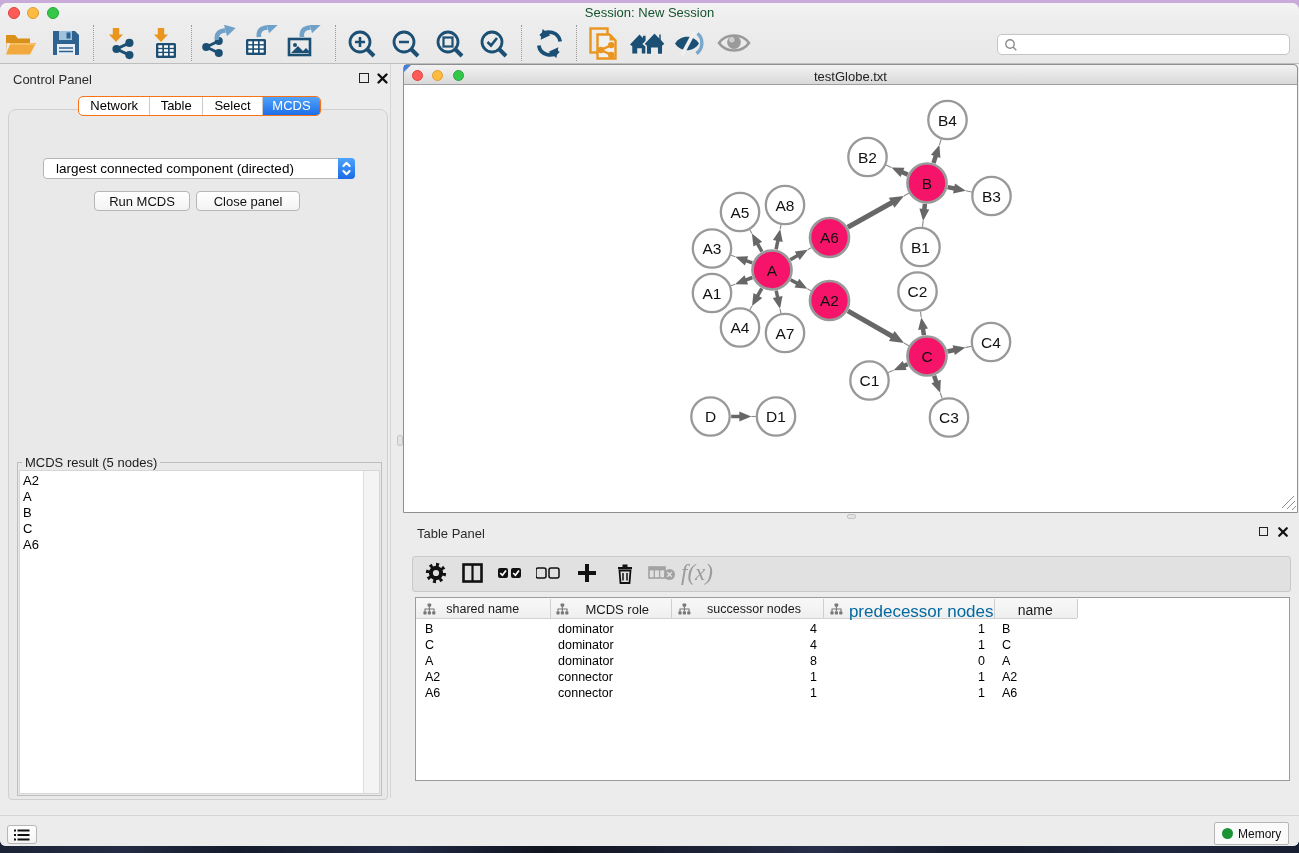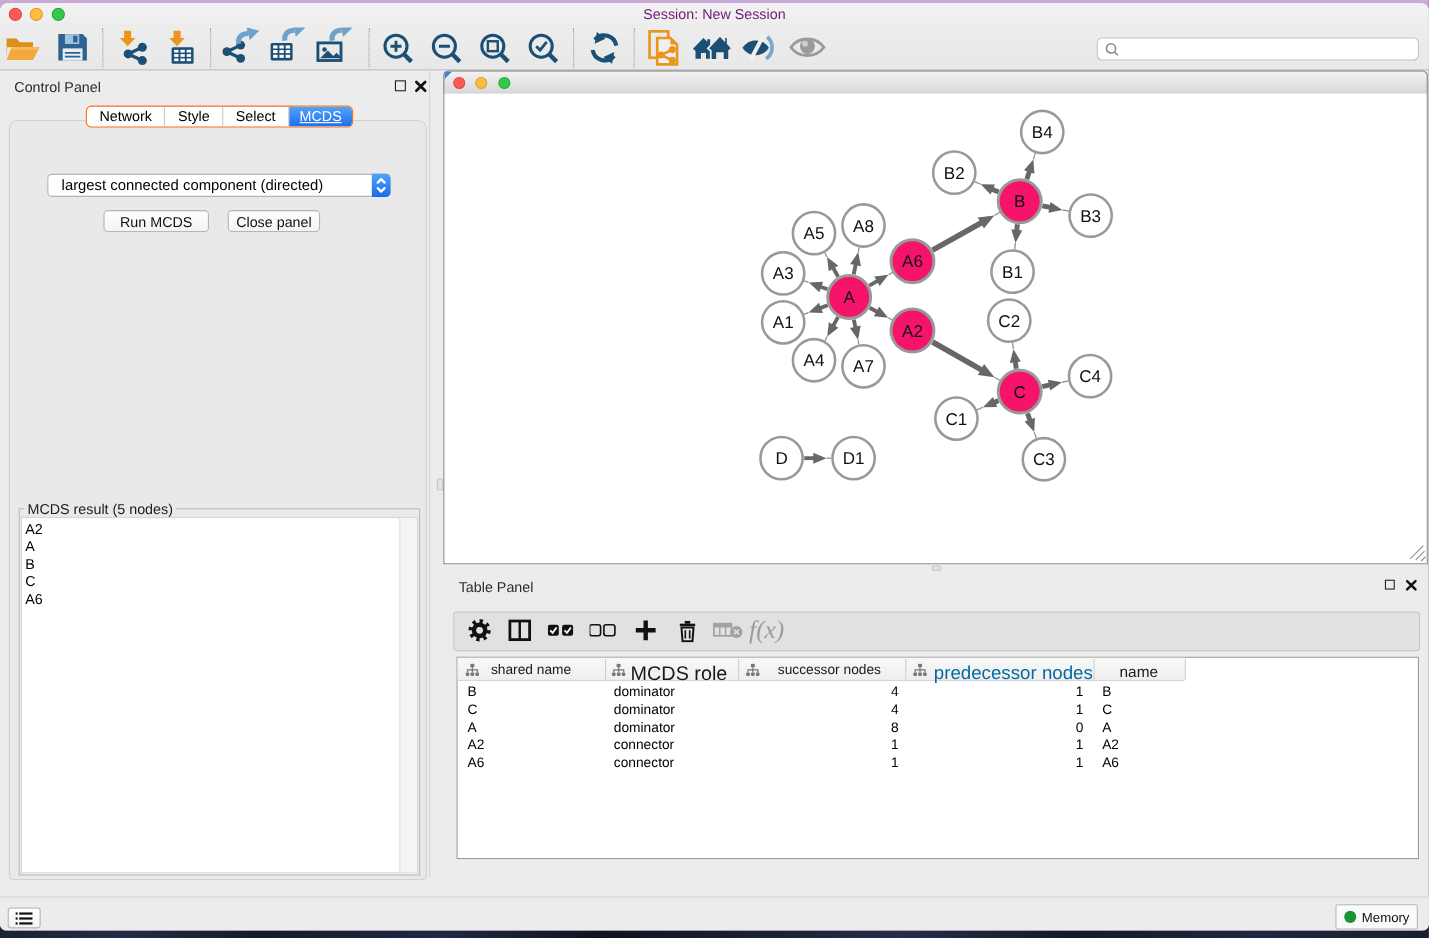--- a/index.html
+++ b/index.html
@@ -5,33 +5,33 @@
   font-family:"Liberation Sans", sans-serif;
   background:linear-gradient(90deg,#1b2336 0,#232c44 9%,#141b2c 18%,#202944 31%,#10141f 42%,#1d2337 55%,#262e49 63%,#131a2b 75%,#1f2740 88%,#171e31 100%); }
 .purp { position:absolute; left:0; top:0; width:1299px; height:10px;
   background:linear-gradient(180deg,#c9acd9,#c2a4d3); }
 .app { position:absolute; left:0; top:3px; width:1299px; height:843px; background:#ececec;
   border-radius:7px 7px 6px 6px; overflow:hidden; }
 .content { position:absolute; left:0; top:-3px; width:1299px; height:853px; }
 .seg { position:absolute; display:flex; background:#fff; border:1px solid #f97316; border-radius:5px; overflow:hidden; }
 .seg div { font-size:13px; color:#000; text-align:center; line-height:18px; border-right:1px solid #c9c9c9; }
 .seg div:last-child { border-right:none; }
-.seg .sel { background:linear-gradient(180deg,#51a3fb,#1d6ee8); color:#fff;text-decoration:underline; }
+.seg .sel { background:linear-gradient(180deg,#51a3fb,#1d6ee8); color:#fff; }
 .btn { position:absolute; background:linear-gradient(180deg,#ffffff,#f3f3f3); border:1px solid #b6b6b6;
   border-radius:4px; font-size:13px; color:#111; text-align:center; }
 </style></head><body>
 <div class="purp"></div>
 <div class="app">
     <div class="content">
 
 <div style="position:absolute;left:0;top:0;width:1299px;height:64px;background:linear-gradient(180deg,#f4f4f4 0%,#ededed 35%,#e8e8e8 100%);border-bottom:1px solid #bdbdbd"></div>
 <div style="position:absolute;left:8px;top:7px;width:12px;height:12px;border-radius:50%;background:#fc5b57;border:1px solid #dd4340"></div>
 <div style="position:absolute;left:27px;top:7px;width:12px;height:12px;border-radius:50%;background:#fdbc40;border:1px solid #dd9d33"></div>
 <div style="position:absolute;left:47px;top:7px;width:12px;height:12px;border-radius:50%;background:#34c84a;border:1px solid #27a838"></div>
-<div style="position:absolute;left:0;top:5px;width:1299px;text-align:center;font-size:13px;color:#701a75">Session: New Session</div>
+<div style="position:absolute;left:0;top:5px;width:1299px;text-align:center;font-size:13px;color:#14532d">Session: New Session</div>
 <div style="position:absolute;left:93px;top:25px;height:36px;border-left:1px dotted #9a9a9a"></div>
       <div style="position:absolute;left:191px;top:25px;height:36px;border-left:1px dotted #9a9a9a"></div>
       <div style="position:absolute;left:335px;top:25px;height:36px;border-left:1px dotted #9a9a9a"></div>
       <div style="position:absolute;left:521px;top:25px;height:36px;border-left:1px dotted #9a9a9a"></div>
       <div style="position:absolute;left:576px;top:25px;height:36px;border-left:1px dotted #9a9a9a"></div>
 <svg style="position:absolute;left:4px;top:29px" width="34" height="28" viewBox="0 0 34 28">
         <path d="M2 25 L2 6 L11 6 L14 9.5 L26 9.5 L26 14 L2.5 14 Z" fill="#d9911c"></path>
         <path d="M6.5 14 L32 14 L26 25.5 L2 25.5 Z" fill="#f2a93e"></path>
         <path d="M6.5 14 L32 14 L31 16 L6 16 Z" fill="#f7bd63"></path>
       </svg>
@@ -162,52 +162,53 @@
 
 <div style="position:absolute;left:13px;top:72px;font-size:13px;color:#2b2b2b">Control Panel</div>
 <div style="position:absolute;left:359px;top:73px;width:10px;height:10px;border:1.6px solid #222"></div>
 <svg style="position:absolute;left:376px;top:72px" width="13" height="13" viewBox="0 0 13 13">
         <path d="M2.5 2.5 L10.5 10.5 M10.5 2.5 L2.5 10.5" stroke="#111" stroke-width="2.4" stroke-linecap="round"></path>
       </svg>
 
 <div style="position:absolute;left:8px;top:109px;width:380px;height:691px;background:#e9e9e9;border:1px solid #d0d0d0;border-radius:8px 8px 4px 4px"></div>
 <div class="seg" style="left:78px;top:96px;width:243px;height:20px">
   <div style="width:72px">Network</div>
-        <div style="width:53px">Style</div>
+        <div style="width:53px">Table</div>
         <div style="width:60.5px">Select</div>
         <div class="sel" style="width:57.5px">MCDS</div>
 </div>
 <div style="position:absolute;left:43px;top:158px;width:312px;height:21px;background:#fff;border:1px solid #b5b5b5;border-radius:4px"></div>
 <div style="position:absolute;left:56px;top:161px;font-size:13.5px;color:#000">largest connected component (directed)</div>
 <div style="position:absolute;left:338px;top:158px;width:17px;height:21px;background:linear-gradient(180deg,#4ea4fb,#1a6be7);border-radius:0 4px 4px 0"></div>
 <svg style="position:absolute;left:340px;top:160px" width="13" height="17" viewBox="0 0 13 17">
         <path d="M3.4 6 L6.5 2.8 L9.6 6" fill="none" stroke="#fff" stroke-width="2.1" stroke-linecap="round" stroke-linejoin="round"></path>
         <path d="M3.4 11 L6.5 14.2 L9.6 11" fill="none" stroke="#fff" stroke-width="2.1" stroke-linecap="round" stroke-linejoin="round"></path>
       </svg>
 <div class="btn" style="left:94px;top:191px;width:96px;height:20px;line-height:19px">Run MCDS</div>
-<div class="btn" style="left:207px;top:191px;width:84px;height:20px;line-height:19px">Close panel</div>
+<div class="btn" style="left:196px;top:191px;width:104px;height:20px;line-height:19px">Close panel</div>
 
 <div style="position:absolute;left:17px;top:462px;width:365px;height:334px;border:1px solid #bdbdbd"></div>
 <div style="position:absolute;left:22px;top:455px;font-size:13px;color:#1c1c1c;background:#e9e9e9;padding:0 3px">MCDS result (5 nodes)</div>
 <div style="position:absolute;left:19px;top:470px;width:361px;height:324px;background:#fff;border:1px solid #d6d6d6"></div>
 <div style="position:absolute;left:363px;top:471px;width:16px;height:322px;background:#f4f4f4;border-left:1px solid #dedede"></div>
 <div style="position:absolute;left:23px;top:473px;font-size:13px;color:#000;line-height:16px">A2<br>A<br>B<br>C<br>A6</div>
 
 <div style="position:absolute;left:390px;top:64px;height:734px;border-left:1px solid #d6d6d6"></div>
 <div style="position:absolute;left:397px;top:435px;width:6px;height:11px;background:#e2e2e2;border:1px solid #c6c6c6;border-radius:2px"></div>
 <div style="position:absolute;left:847px;top:514px;width:9px;height:5px;background:#e2e2e2;border:1px solid #c6c6c6;border-radius:2px"></div>
 
 <div style="position:absolute;left:403px;top:64px;width:895px;height:449px;background:#fff;border:1px solid #8f8f8f;border-radius:5px 5px 0 0"></div>
 <div style="position:absolute;left:403px;top:64px;width:895px;height:21px;background:linear-gradient(180deg,#f2f2f2,#d9d9d9);border:1px solid #8f8f8f;border-bottom:1px solid #9e9e9e;border-radius:5px 5px 0 0"></div>
 <svg style="position:absolute;left:404px;top:65px" width="7" height="7">
         <path d="M0 0 L7 0 L0 7 Z" fill="#4a7fd6"></path>
       </svg>
 <div style="position:absolute;left:412px;top:70px;width:11px;height:11px;border-radius:50%;background:#fc5b57;border:1px solid #dd4340"></div>
 <div style="position:absolute;left:432px;top:70px;width:11px;height:11px;border-radius:50%;background:#fdbc40;border:1px solid #dd9d33"></div>
 <div style="position:absolute;left:452.5px;top:70px;width:11px;height:11px;border-radius:50%;background:#34c84a;border:1px solid #27a838"></div>
+<div style="position:absolute;left:403px;top:69px;width:895px;text-align:center;font-size:13px;color:#222">testGlobe.txt</div>
 <svg width="894" height="428" style="position:absolute;left:404px;top:85px" font-family="Liberation Sans, sans-serif">
         <line x1="357.9" y1="166.6" x2="352.8" y2="157.4" stroke="#676767" stroke-width="3.5"></line>
         <polygon points="347.9,148.6 358.1,156.7 349.4,161.5" fill="#676767"></polygon>
         <line x1="347.9" y1="148.6" x2="345.8" y2="144.7" stroke="#8a8a8a" stroke-width="1.1"></line>
         <line x1="372.1" y1="164.4" x2="374.2" y2="154.0" stroke="#676767" stroke-width="3.5"></line>
         <polygon points="376.2,144.2 378.7,157.0 368.9,155.0" fill="#676767"></polygon>
         <line x1="376.2" y1="144.2" x2="377.0" y2="139.8" stroke="#8a8a8a" stroke-width="1.1"></line>
         <line x1="348.2" y1="177.9" x2="340.7" y2="175.2" stroke="#676767" stroke-width="3.5"></line>
         <polygon points="331.3,171.8 344.2,171.2 340.9,180.6" fill="#676767"></polygon>
         <line x1="331.3" y1="171.8" x2="327.0" y2="170.3" stroke="#8a8a8a" stroke-width="1.1"></line>
@@ -358,21 +359,21 @@
 <div style="position:absolute;left:549.5px;top:599px;height:19px;border-left:1px solid #cfcfcf"></div>
 <div style="position:absolute;left:416.0px;top:602px;width:133.5px;text-align:center;font-size:12.5px;color:#1a1a1a"><span style="">shared name</span></div>
 <svg style="position:absolute;left:422.5px;top:603px" width="13" height="12" viewBox="0 0 13 12">
         <rect x="4.6" y="0.5" width="3.6" height="3.2" rx="0.8" fill="#777"></rect>
         <path d="M6.4 3.7 L6.4 6 M2 8.3 L2 6 L11 6 L11 8.3 M6.4 6 L6.4 8.3" stroke="#777" stroke-width="1.1" fill="none"></path>
         <rect x="0.4" y="8.3" width="3.2" height="3.2" rx="0.8" fill="#777"></rect>
         <rect x="4.8" y="8.3" width="3.2" height="3.2" rx="0.8" fill="#777"></rect>
         <rect x="9.2" y="8.3" width="3.2" height="3.2" rx="0.8" fill="#777"></rect>
       </svg>
 <div style="position:absolute;left:671.0px;top:599px;height:19px;border-left:1px solid #cfcfcf"></div>
-<div style="position:absolute;left:549.5px;top:602px;width:121.5px;text-align:center;font-size:18px;color:#1a1a1a"><span style="margin-left:14px">MCDS role</span></div>
+<div style="position:absolute;left:549.5px;top:602px;width:121.5px;text-align:center;font-size:13px;color:#1a1a1a"><span style="margin-left:14px">MCDS role</span></div>
 <svg style="position:absolute;left:556.0px;top:603px" width="13" height="12" viewBox="0 0 13 12">
         <rect x="4.6" y="0.5" width="3.6" height="3.2" rx="0.8" fill="#777"></rect>
         <path d="M6.4 3.7 L6.4 6 M2 8.3 L2 6 L11 6 L11 8.3 M6.4 6 L6.4 8.3" stroke="#777" stroke-width="1.1" fill="none"></path>
         <rect x="0.4" y="8.3" width="3.2" height="3.2" rx="0.8" fill="#777"></rect>
         <rect x="4.8" y="8.3" width="3.2" height="3.2" rx="0.8" fill="#777"></rect>
         <rect x="9.2" y="8.3" width="3.2" height="3.2" rx="0.8" fill="#777"></rect>
       </svg>
 <div style="position:absolute;left:823.0px;top:599px;height:19px;border-left:1px solid #cfcfcf"></div>
 <div style="position:absolute;left:671.0px;top:602px;width:152.0px;text-align:center;font-size:12.5px;color:#1a1a1a"><span style="margin-left:14px">successor nodes</span></div>
 <svg style="position:absolute;left:677.5px;top:603px" width="13" height="12" viewBox="0 0 13 12">

